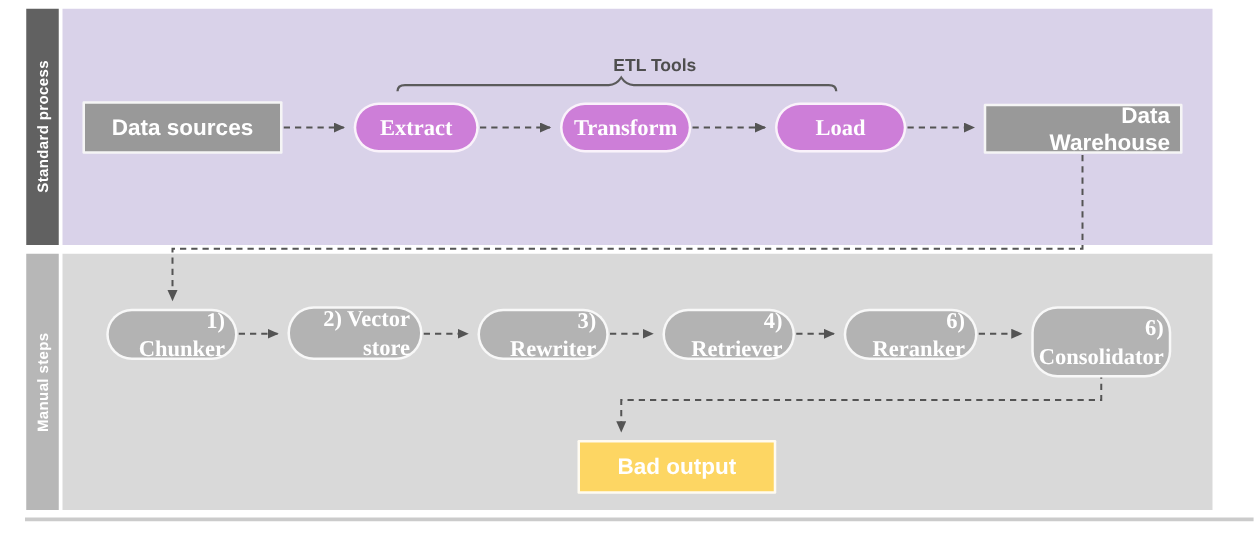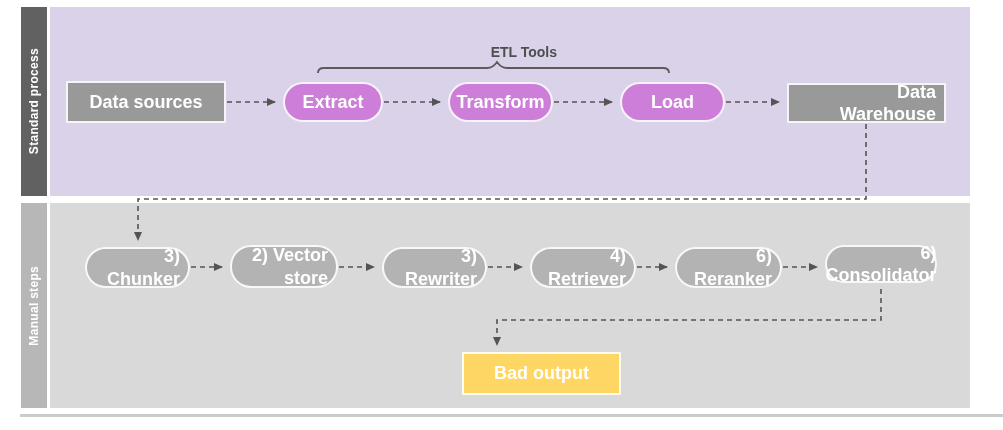--- a/index.html
+++ b/index.html
@@ -24,38 +24,38 @@
     writing-mode:vertical-rl; transform:rotate(180deg);
     color:#ffffff; font-weight:bold; font-size:12px; letter-spacing:0.3px; white-space:nowrap;
   }
 
   .node{
     position:absolute; display:flex; align-items:center; justify-content:center;
     color:#ffffff; font-weight:bold; font-size:18px; text-align:right;
     border:2px solid var(--node-border); line-height:1.25; padding:0 8px;
   }
   .rect{border-radius:1px;}
-  .pill{border-radius:21px;}
+  .pill{border-radius:21px;font-family:Liberation Serif, serif;}
   .gray-fill{background:var(--gray-node);}
   .pink-fill{background:var(--pink-node);}
   .manual-fill{background:var(--manual-node);}
   .yellow-fill{background:var(--bad-output-bg);margin-left:44px;}
 
   #node-data-sources{left:66px; top:81px; width:160px; height:42px;}
   #node-extract{left:283px; top:82px; width:100px; height:40px;}
   #node-transform{left:448px; top:82px; width:105px; height:40px;}
   #node-load{left:620px; top:82px; width:105px; height:40px;}
   #node-data-warehouse{left:787px; top:83px; width:159px; height:40px;}
 
   #node-chunker{left:85px; top:247px; width:105px; height:41px;}
   #node-vector-store{left:230px; top:245px; width:108px; height:43px;}
   #node-rewriter{left:382px; top:247px; width:105px; height:41px;}
   #node-retriever{left:530px; top:247px; width:106px; height:41px;}
   #node-reranker{left:675px; top:247px; width:107px; height:41px;}
-  #node-consolidator{left:825px; top:245px; width:112px; height:38px;}
+  #node-consolidator{left:825px; top:245px; width:112px; height:57px;}
   #node-bad-output{left:418px; top:352px; width:159px; height:43px;}
 
   .etl-label{
     position:absolute; left:437px; top:44px; width:120px; text-align:right;
     font-size:14px; font-weight:bold; color:var(--annotation-text);
   }
 
   svg.overlay{position:absolute; left:0; top:0; pointer-events:none;}
   .connector{fill:none; stroke:var(--connector); stroke-width:1.6; stroke-dasharray:5 4;}
   .arrowhead{fill:var(--connector);}
@@ -112,21 +112,21 @@
     <span>Transform</span>
   </div>
   <div class="node pill pink-fill" id="node-load">
     <span>Load</span>
   </div>
   <div class="node rect gray-fill" id="node-data-warehouse">
     <span>Data Warehouse</span>
   </div>
 
   <div class="node pill manual-fill" id="node-chunker">
-    <span>3) Chunker</span>
+    <span>1) Chunker</span>
   </div>
   <div class="node pill manual-fill" id="node-vector-store">
     <span>2) Vector store</span>
   </div>
   <div class="node pill manual-fill" id="node-rewriter">
     <span>3) Rewriter</span>
   </div>
   <div class="node pill manual-fill" id="node-retriever">
     <span>4) Retriever</span>
   </div>

